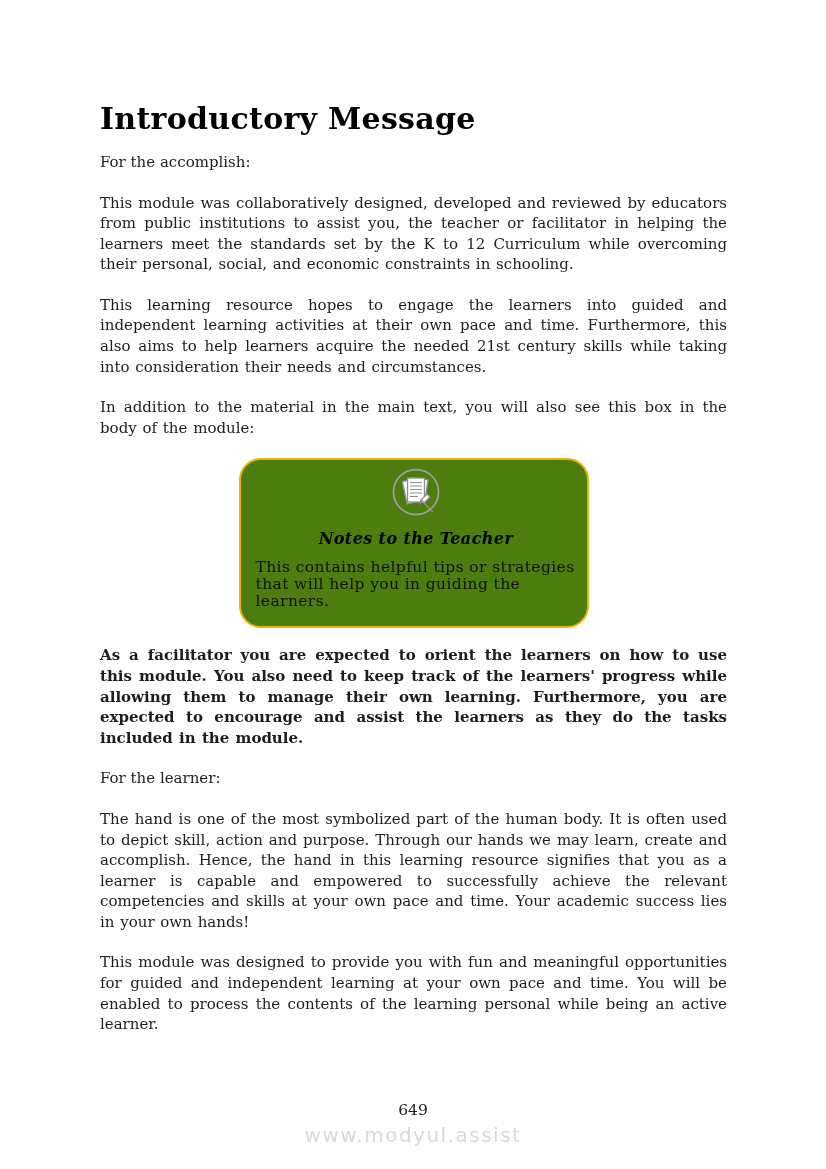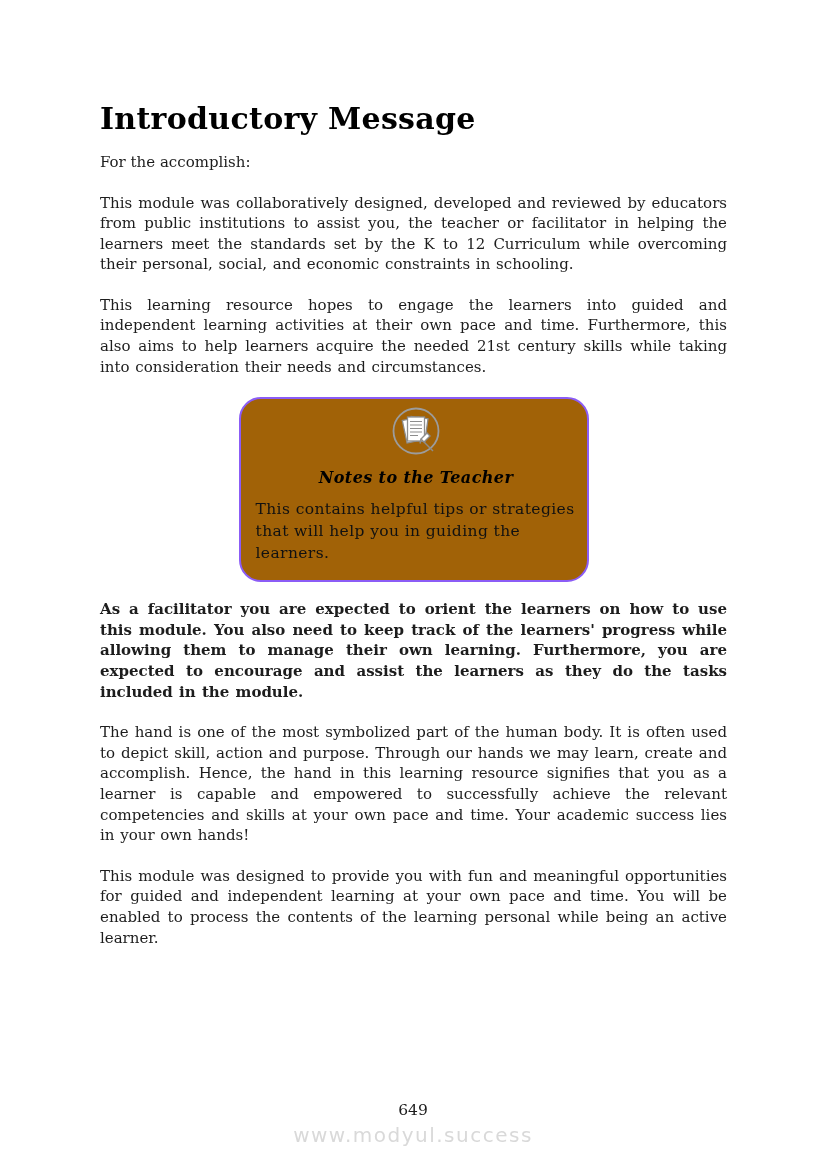--- a/index.html
+++ b/index.html
@@ -34,41 +34,41 @@
     text-align: justify;
     margin-bottom: 20px;
     word-spacing: 1px;
   }
   .mb-sm { margin-bottom: 9px; }
   .mb-lg { margin-bottom: 42px; font-weight: bold; }
   .notes-box {
     width: 350px;
     min-height: 164px;
     margin: 0 auto 17px auto;
-    border: 2px solid #8b5cf6;
+    border: 2px solid #eab308;
     border-radius: 22px;
     padding: 7px 10px 16px 15px;
-    background: #a16207;
+    background: #4d7c0f;
   }
   .notes-box .icon-wrap {
     text-align: center;
     margin-bottom: 8px;
   }
   .notes-box h2.notes-heading {
     font-size: 16px;
     font-weight: 700;
     font-style: italic;
     text-align: center;
     letter-spacing: 0.4px;
     margin-bottom: 11px;
     color: #000000;
   }
   .notes-box .notes-body {
     font-size: 15.5px;
-    line-height: 22px;
+    line-height: 17px;
     letter-spacing: 0.4px;
     text-align: left;
     color: #111111;
   }
   .footer {
     position: absolute;
     left: 0;
     bottom: 22px;
     width: 826px;
     text-align: center;
@@ -92,20 +92,21 @@
 
   <h1 class="doc-title">Introductory Message</h1>
 
   <div class="salutation">For the accomplish:</div>
 
 
   <p class="para">This module was collaboratively designed, developed and reviewed by educators from public institutions to assist you, the teacher or facilitator in helping the learners meet the standards set by the K to 12 Curriculum while overcoming their personal, social, and economic constraints in schooling.</p>
 
   <p class="para">This learning resource hopes to engage the learners into guided and independent learning activities at their own pace and time. Furthermore, this also aims to help learners acquire the needed 21st century skills while taking into consideration their needs and circumstances.</p>
 
+  <p class="para mb-sm">In addition to the material in the main text, you will also see this box in the body of the module:</p>
 
   <div class="notes-box">
     <div class="icon-wrap">
       <span>
         <svg width="50" height="50" viewBox="0 0 50 50" aria-hidden="true">
           <circle cx="25" cy="25" r="22.5" fill="none" stroke="#9c9c9c" stroke-width="1.8"></circle>
           <g stroke="#8d8d8d" stroke-width="1.3" fill="#ffffff">
             <rect x="13.5" y="12.5" width="17" height="23" transform="rotate(-12 22 24)"></rect>
             <rect x="18.5" y="11.5" width="17" height="23" transform="rotate(8 27 23)"></rect>
             <rect x="16.5" y="11" width="17" height="24"></rect>
@@ -124,24 +125,25 @@
           </g>
         </svg>
       </span>
     </div>
     <h2 class="notes-heading">Notes to the Teacher</h2>
     <div class="notes-body">This contains helpful tips or strategies that will help you in guiding the learners.</div>
   </div>
 
   <p class="para mb-lg">As a facilitator you are expected to orient the learners on how to use this module. You also need to keep track of the learners' progress while allowing them to manage their own learning. Furthermore, you are expected to encourage and assist the learners as they do the tasks included in the module.</p>
 
+  <div class="salutation">For the learner:</div>
 
 
   <p class="para mb-sm">The hand is one of the most symbolized part of the human body. It is often used to depict skill, action and purpose. Through our hands we may learn, create and accomplish. Hence, the hand in this learning resource signifies that you as a learner is capable and empowered to successfully achieve the relevant competencies and skills at your own pace and time. Your academic success lies in your own hands!</p>
 
   <p class="para">This module was designed to provide you with fun and meaningful opportunities for guided and independent learning at your own pace and time. You will be enabled to process the contents of the learning personal while being an active learner.</p>
 
 </div>
 
 <div class="footer">
   <div class="page-number">649</div>
-  <div class="watermark">www.modyul.success</div>
+  <div class="watermark">www.modyul.assist</div>
 </div>
 
 </body></html>

